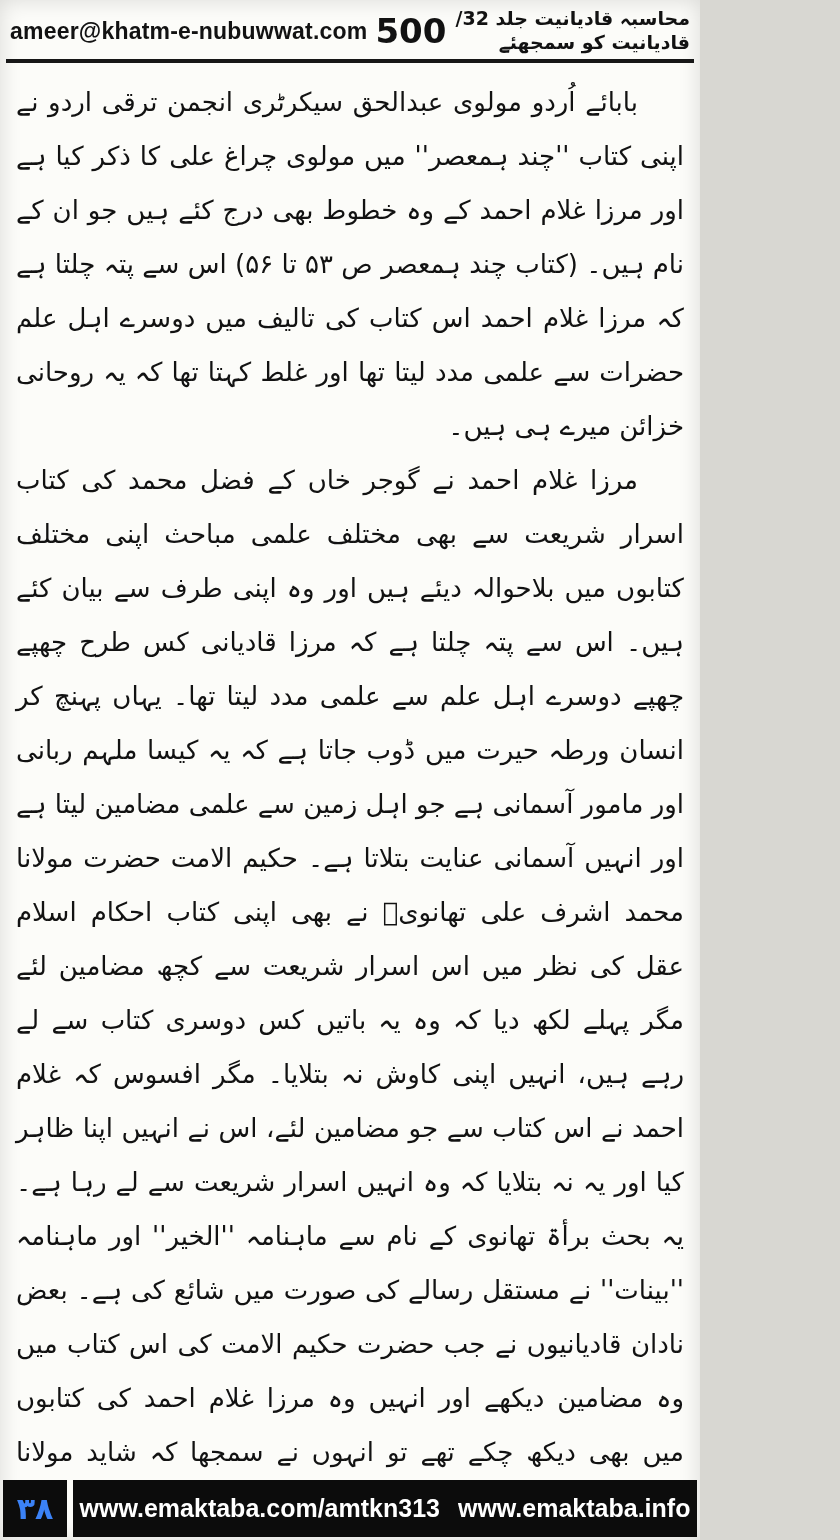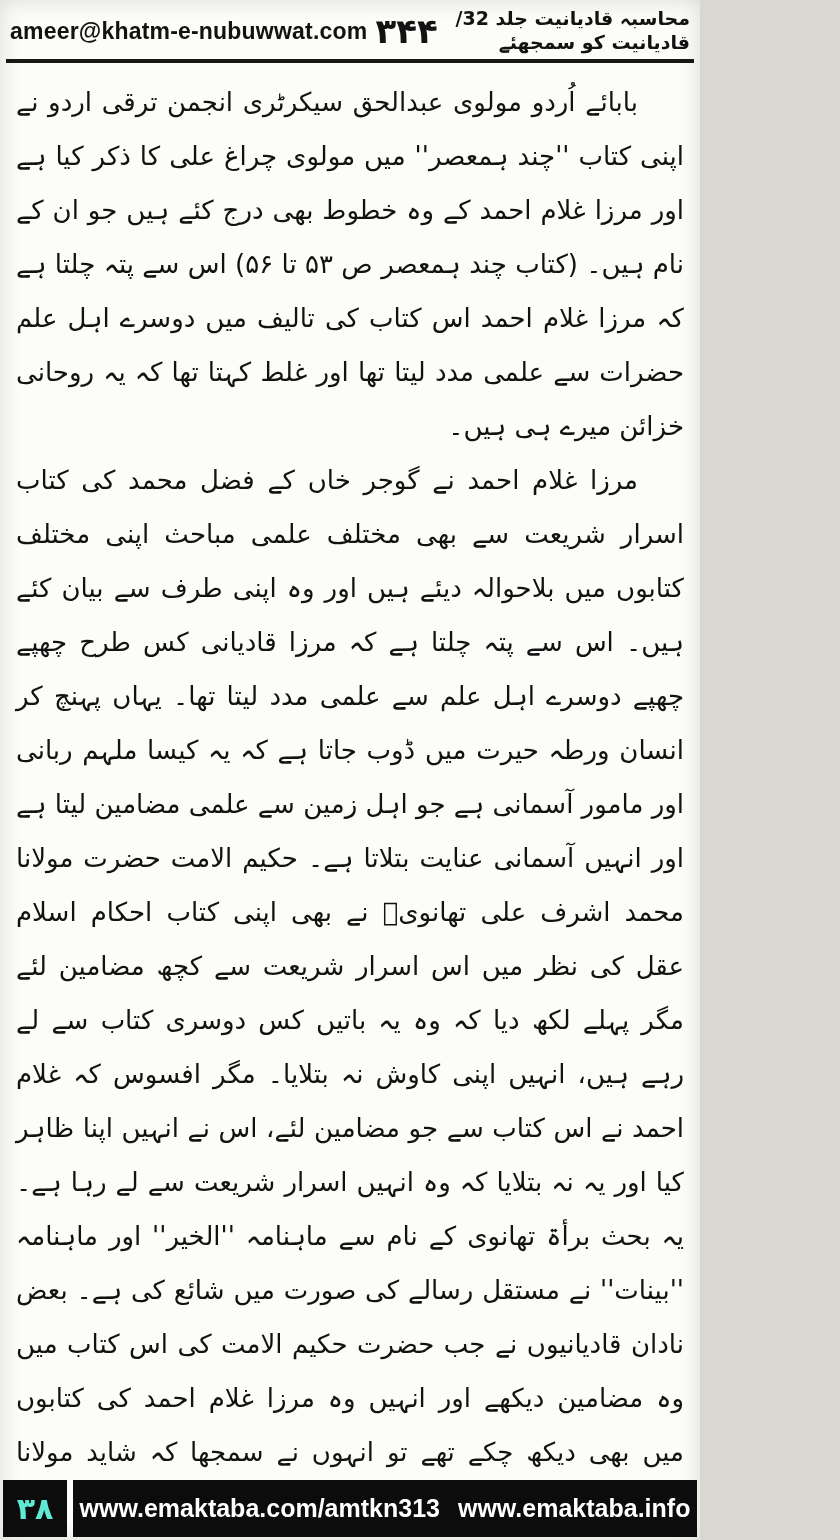--- a/index.html
+++ b/index.html
@@ -28,39 +28,39 @@
     padding:12px 16px 0;height:1412px;overflow:hidden;
     font-size:26px;line-height:54px;font-weight:normal;
   }
   .para{margin:0;text-indent:46px;}
   .footer{
     position:absolute;left:0;right:0;bottom:0;height:60px;
     display:flex;align-items:stretch;gap:6px;
     padding:0 3px 3px;box-sizing:border-box;
   }
   .pgbox{
-    width:64px;background:#0c0c0c;color:#5eead4;
+    width:64px;background:#0c0c0c;color:#3b82f6;
     display:flex;align-items:center;justify-content:center;
     font-size:30px;font-weight:bold;direction:rtl;
   }
   .links{
     flex:1;background:#0c0c0c;color:#ffffff;
     display:flex;align-items:center;justify-content:center;gap:18px;
     font-family:"Liberation Sans",sans-serif;font-weight:bold;font-size:25px;
     white-space:nowrap;
   }
 </style>
 </head>
 <body>
 
 <div class="page">
 
   <header class="header">
     <div class="email">ameer@khatm-e-nubuwwat.com</div>
-    <div class="pagenum">۳۴۴</div>
+    <div class="pagenum">500</div>
     <div class="title">محاسبہ قادیانیت جلد 32/ قادیانیت کو سمجھئے</div>
   </header>
 
   <div class="rule"></div>
 
   <main class="body">
     <p class="para">بابائے اُردو مولوی عبدالحق سیکرٹری انجمن ترقی اردو نے اپنی کتاب ''چند ہمعصر'' میں مولوی چراغ علی کا ذکر کیا ہے اور مرزا غلام احمد کے وہ خطوط بھی درج کئے ہیں جو ان کے نام ہیں۔ (کتاب چند ہمعصر ص ۵۳ تا ۵۶) اس سے پتہ چلتا ہے کہ مرزا غلام احمد اس کتاب کی تالیف میں دوسرے اہل علم حضرات سے علمی مدد لیتا تھا اور غلط کہتا تھا کہ یہ روحانی خزائن میرے ہی ہیں۔</p>
     <p class="para">مرزا غلام احمد نے گوجر خاں کے فضل محمد کی کتاب اسرار شریعت سے بھی مختلف علمی مباحث اپنی مختلف کتابوں میں بلاحوالہ دیئے ہیں اور وہ اپنی طرف سے بیان کئے ہیں۔ اس سے پتہ چلتا ہے کہ مرزا قادیانی کس طرح چھپے چھپے دوسرے اہل علم سے علمی مدد لیتا تھا۔ یہاں پہنچ کر انسان ورطہ حیرت میں ڈوب جاتا ہے کہ یہ کیسا ملہم ربانی اور مامور آسمانی ہے جو اہل زمین سے علمی مضامین لیتا ہے اور انہیں آسمانی عنایت بتلاتا ہے۔ حکیم الامت حضرت مولانا محمد اشرف علی تھانویؒ نے بھی اپنی کتاب احکام اسلام عقل کی نظر میں اس اسرار شریعت سے کچھ مضامین لئے مگر پہلے لکھ دیا کہ وہ یہ باتیں کس دوسری کتاب سے لے رہے ہیں، انہیں اپنی کاوش نہ بتلایا۔ مگر افسوس کہ غلام احمد نے اس کتاب سے جو مضامین لئے، اس نے انہیں اپنا ظاہر کیا اور یہ نہ بتلایا کہ وہ انہیں اسرار شریعت سے لے رہا ہے۔ یہ بحث برأۃ تھانوی کے نام سے ماہنامہ ''الخیر'' اور ماہنامہ ''بینات'' نے مستقل رسالے کی صورت میں شائع کی ہے۔ بعض نادان قادیانیوں نے جب حضرت حکیم الامت کی اس کتاب میں وہ مضامین دیکھے اور انہیں وہ مرزا غلام احمد کی کتابوں میں بھی دیکھ چکے تھے تو انہوں نے سمجھا کہ شاید مولانا تھانویؒ نے یہ مضامین غلام احمد سے لئے ہوں، ہم نے کتاب اسرار شریعت (جو تین حصوں میں ہے) کے ان مضامین پر ماہنامہ ''الخیر'' ملتان کی اشاعت میں تقابلی بحث کی ہے اور ثابت کیا کہ مرزا غلام احمد کس چھپے انداز میں وقت کے دیگر اہل علم سے علمی فیض لیتا رہا اور انہیں اپنے نام سے شائع کرتا رہا۔ کیا کوئی ملہم ربانی اس شرمناک انداز میں کسی علمی سرقے کا مرتکب ہوسکتا ہے؟ ہم یہاں صرف یہ ثابت کرنا چاہتے ہیں کہ مرزا غلام احمد جس طرح مالی لین دین میں صاف دامن نہ تھا۔ بقول اپنے عوام کے دغا باز اور چور تھا۔ علمی امور میں بھی وہ دوسروں کا برابر خوشہ چین رہا، مگر ملہم ربانی ہونے کے دعوے کی وجہ سے وہ کھلے</p>
   </main>
 

